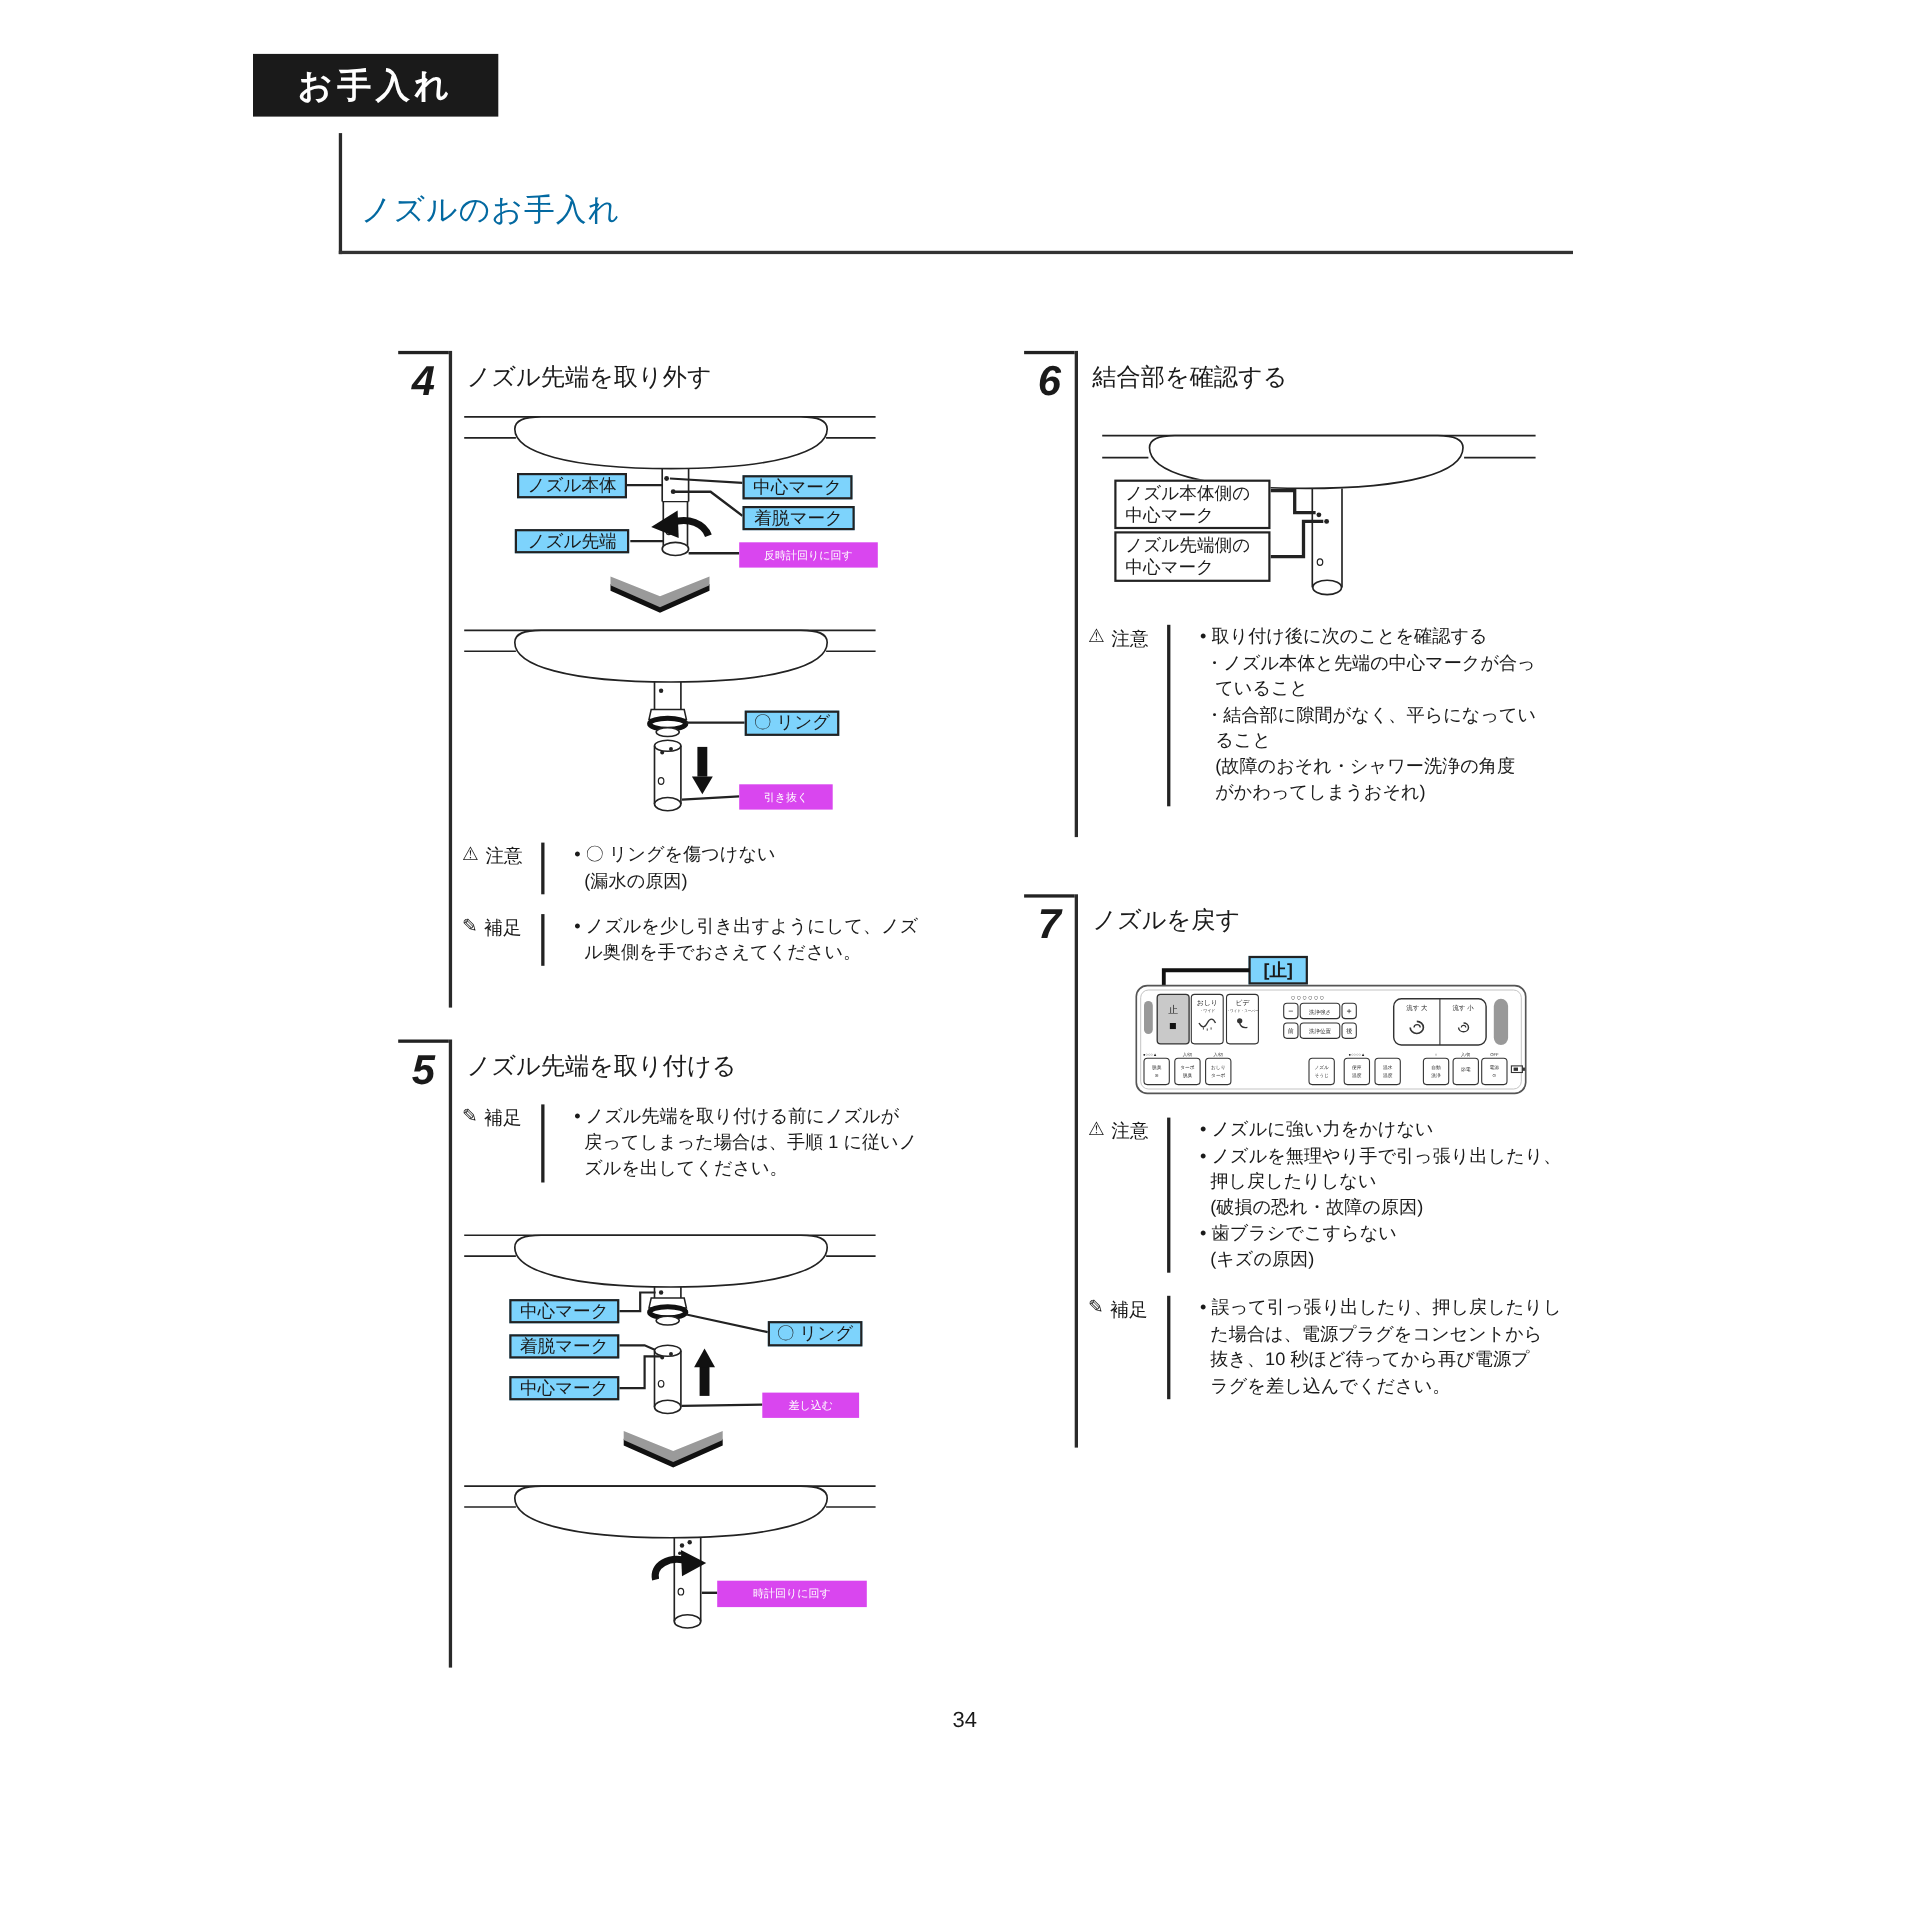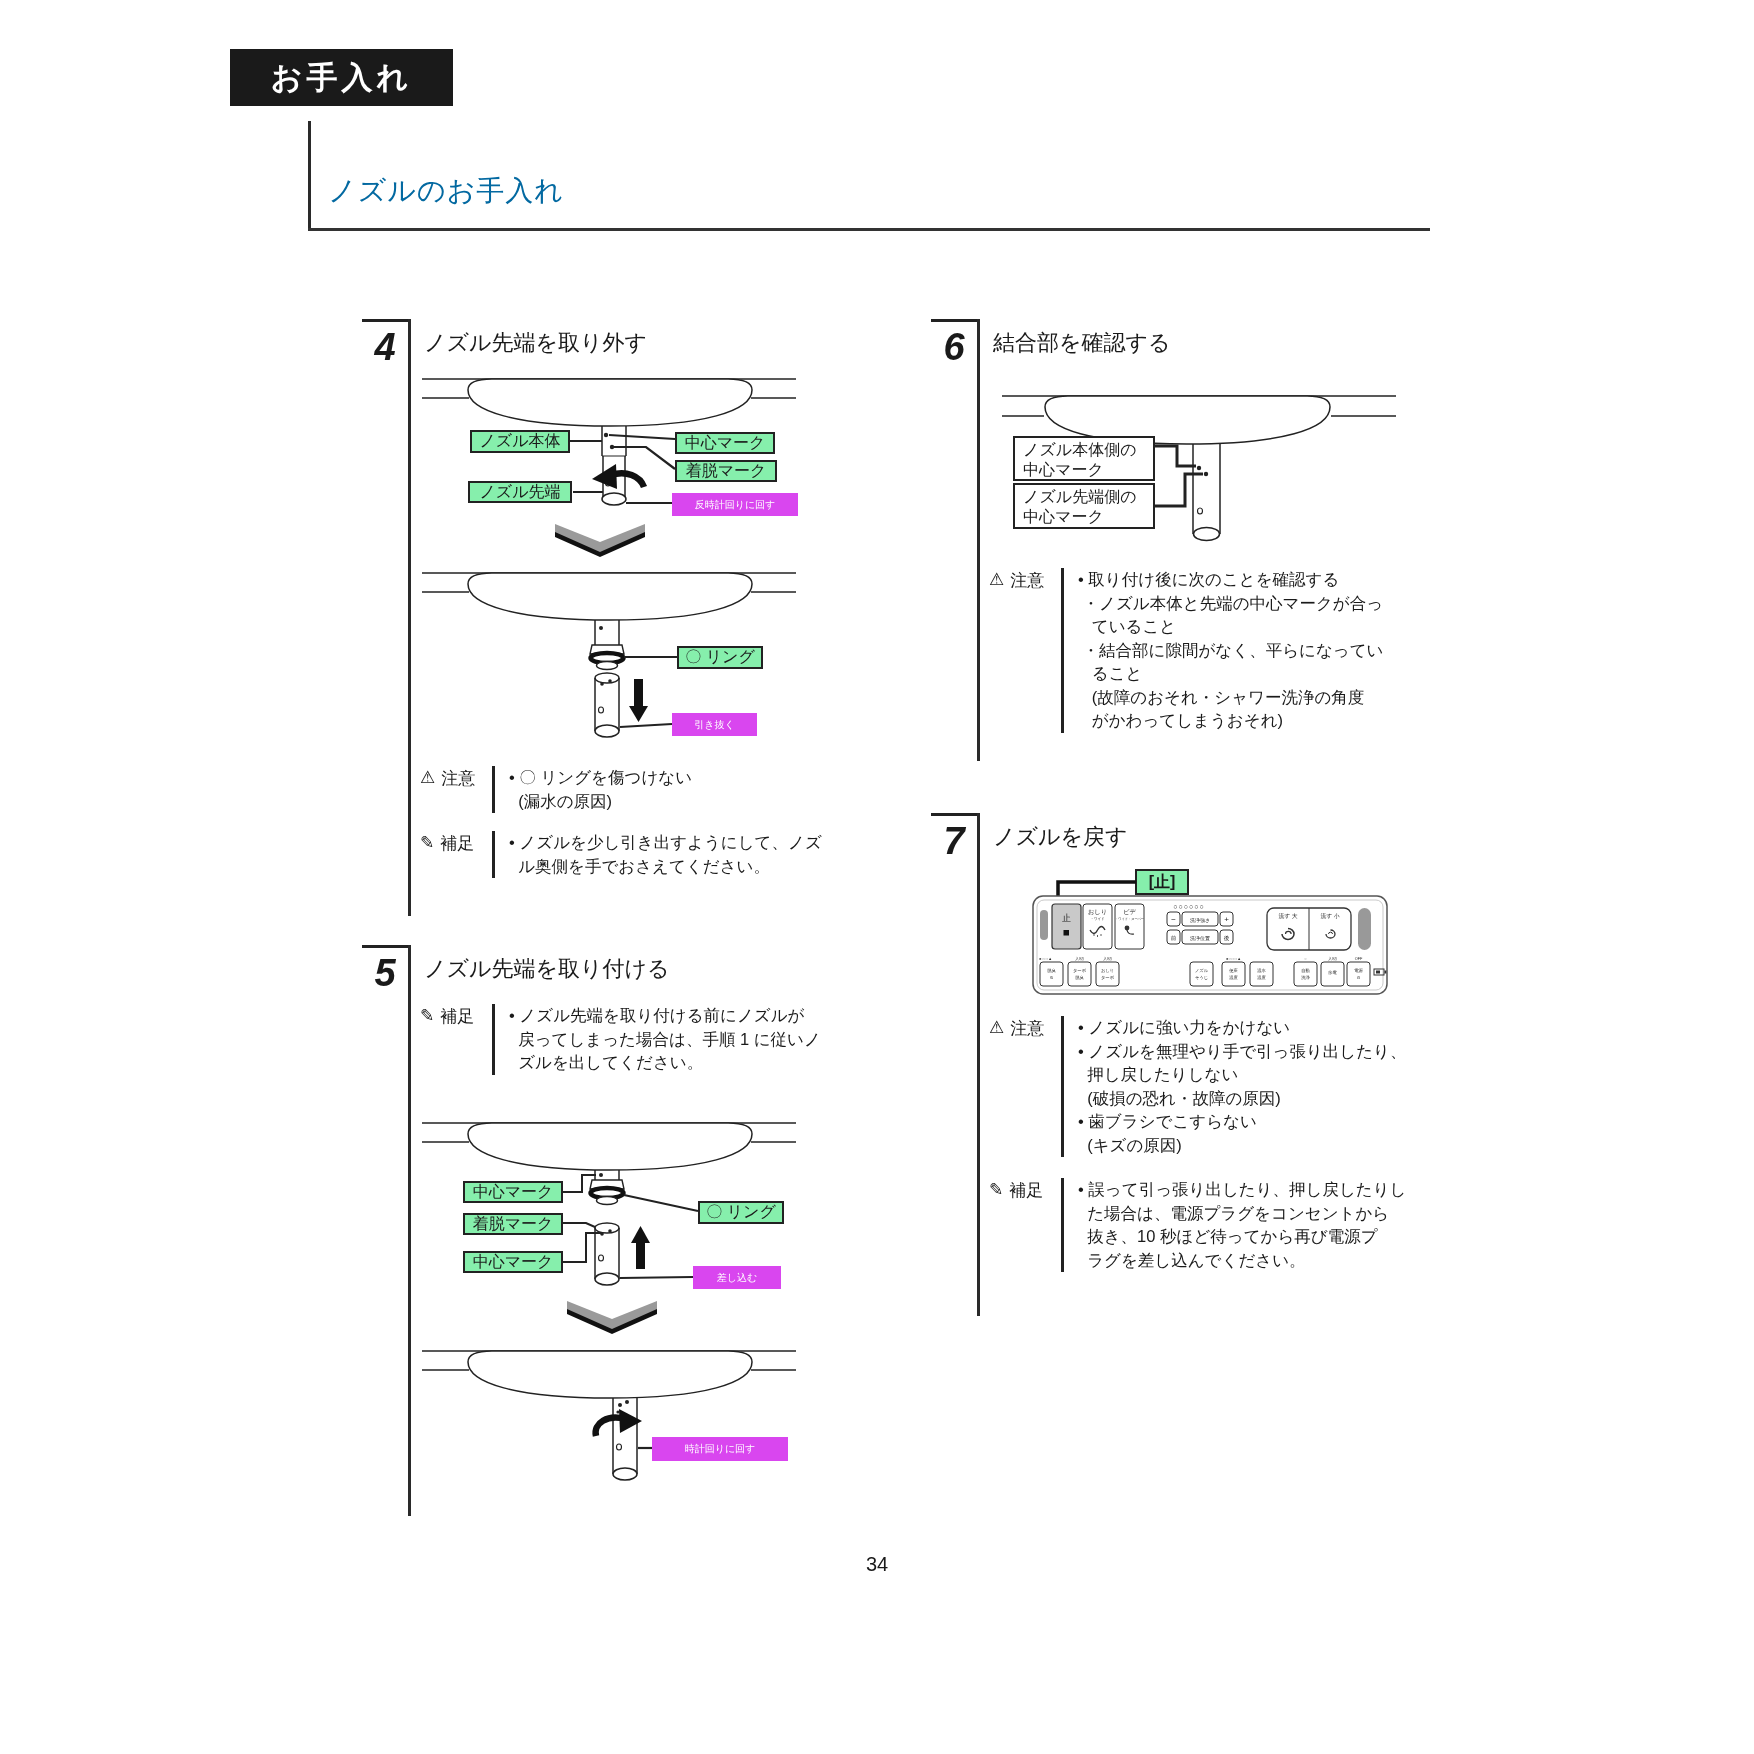--- a/index.html
+++ b/index.html
@@ -7,30 +7,30 @@
         font-family:"Liberation Sans","DejaVu Sans",sans-serif;color:#1a1a1a;margin-top:16px;}
   .abs{position:absolute;}
   .tag{background:#1a1a1a;color:#fff;font-size:31px;font-weight:700;letter-spacing:4px;
        display:flex;align-items:center;justify-content:center;}
   .page-title{font-size:28px;letter-spacing:1px;color:#0369a1;}
   .vline{background:#2a2a2a;}
   .rule{background:#333;}
   .step-num{border-top:3px solid #222;font-style:italic;font-weight:700;font-size:38px;
             display:flex;justify-content:center;line-height:50px;}
   .step-heading{font-size:22px;font-weight:400;}
-  .label-box{border:2.5px solid #222;background:#86efac;font-size:16px;display:flex;align-items:center;
+  .label-box{border:2.5px solid #222;background:#7dd3fc;font-size:16px;display:flex;align-items:center;
              justify-content:center;box-sizing:border-box;white-space:nowrap;}
   .black-box{background:#d946ef;color:#fff;font-size:10px;display:flex;align-items:center;
              justify-content:center;box-sizing:border-box;white-space:nowrap;}
   .box-2line{border:2.5px solid #222;background:#fff;font-size:16px;line-height:20px;
              padding:2px 8px;box-sizing:border-box;white-space:pre-wrap;}
   .note{display:flex;align-items:stretch;}
   .note-head{flex:0 0 72px;font-size:17px;display:flex;gap:6px;align-items:flex-start;padding-top:1px;}
   .note-bar{width:3px;background:#222;}
-  .note-body{padding-left:14px;font-size:16.5px;line-height:23.5px;white-space:pre-wrap;}
+  .note-body{padding-left:27px;font-size:16.5px;line-height:23.5px;white-space:pre-wrap;}
   .pagenum{font-size:20px;text-align:center;}
   svg{display:block;}
   svg text{font-family:"Liberation Sans","DejaVu Sans",sans-serif;fill:#222;}
   svg .ln{stroke:#222;fill:none;}
 </style>
 </head>
 <body>
 
 <div id="page">
 

